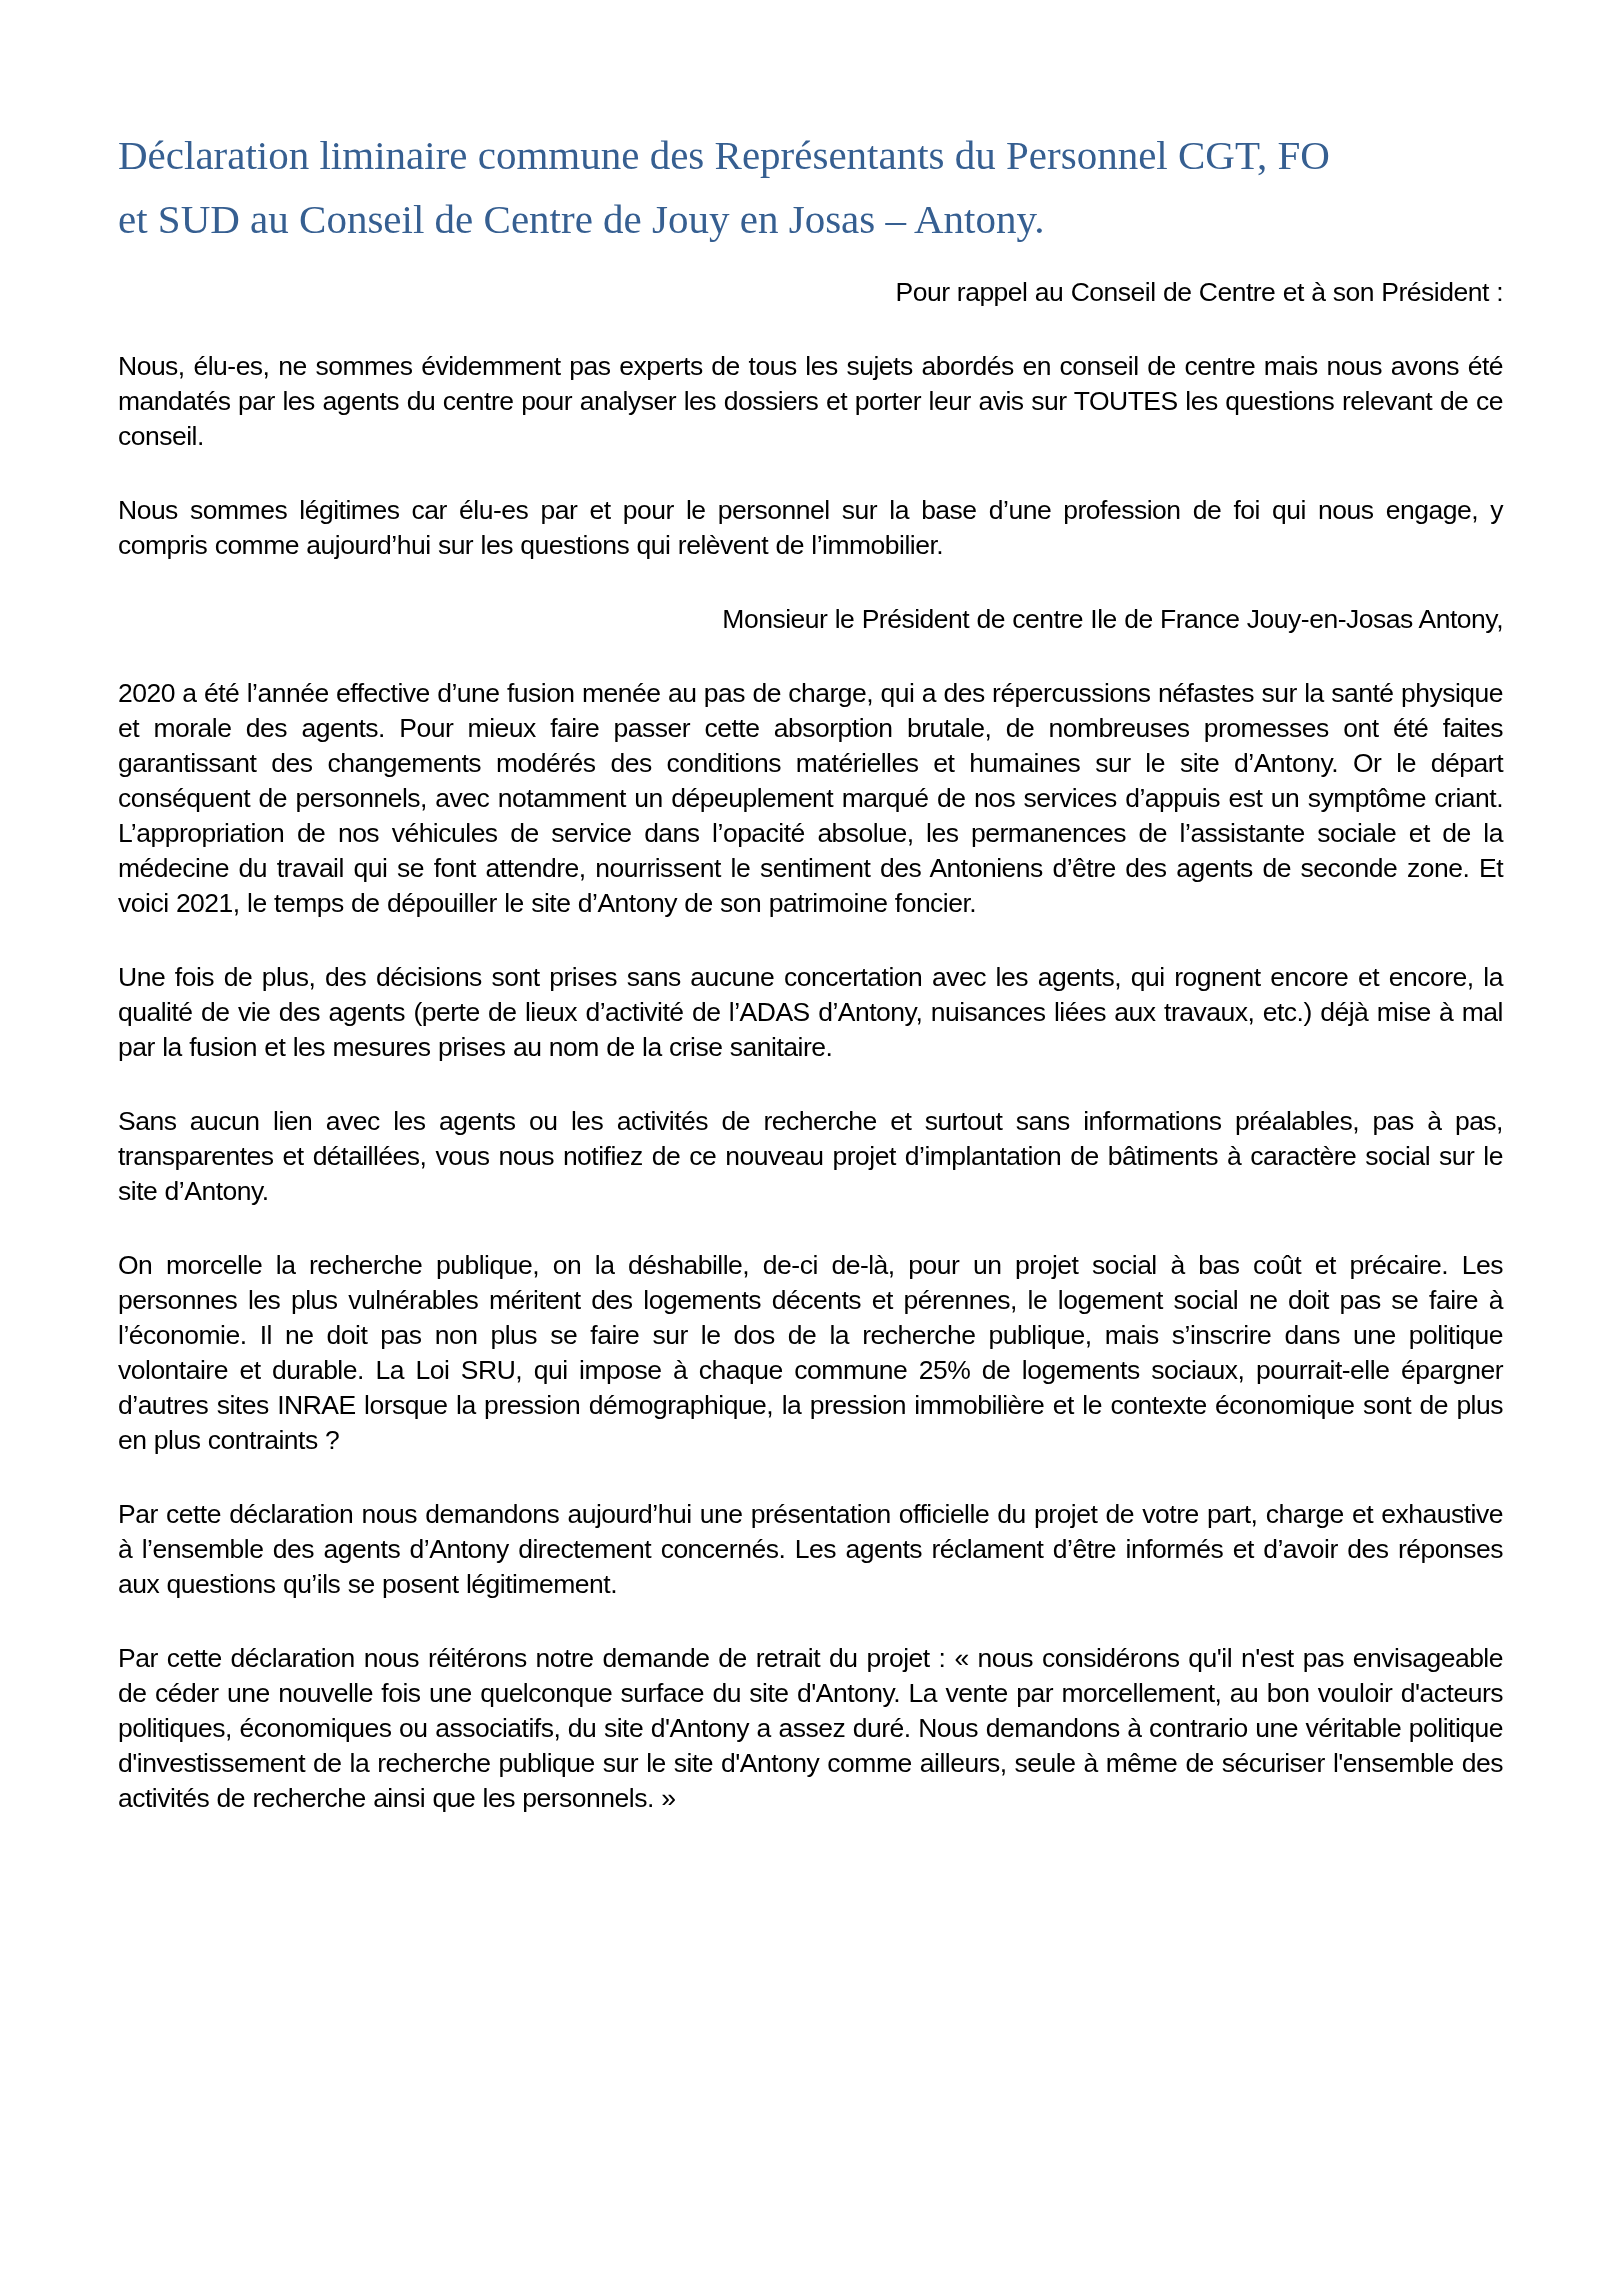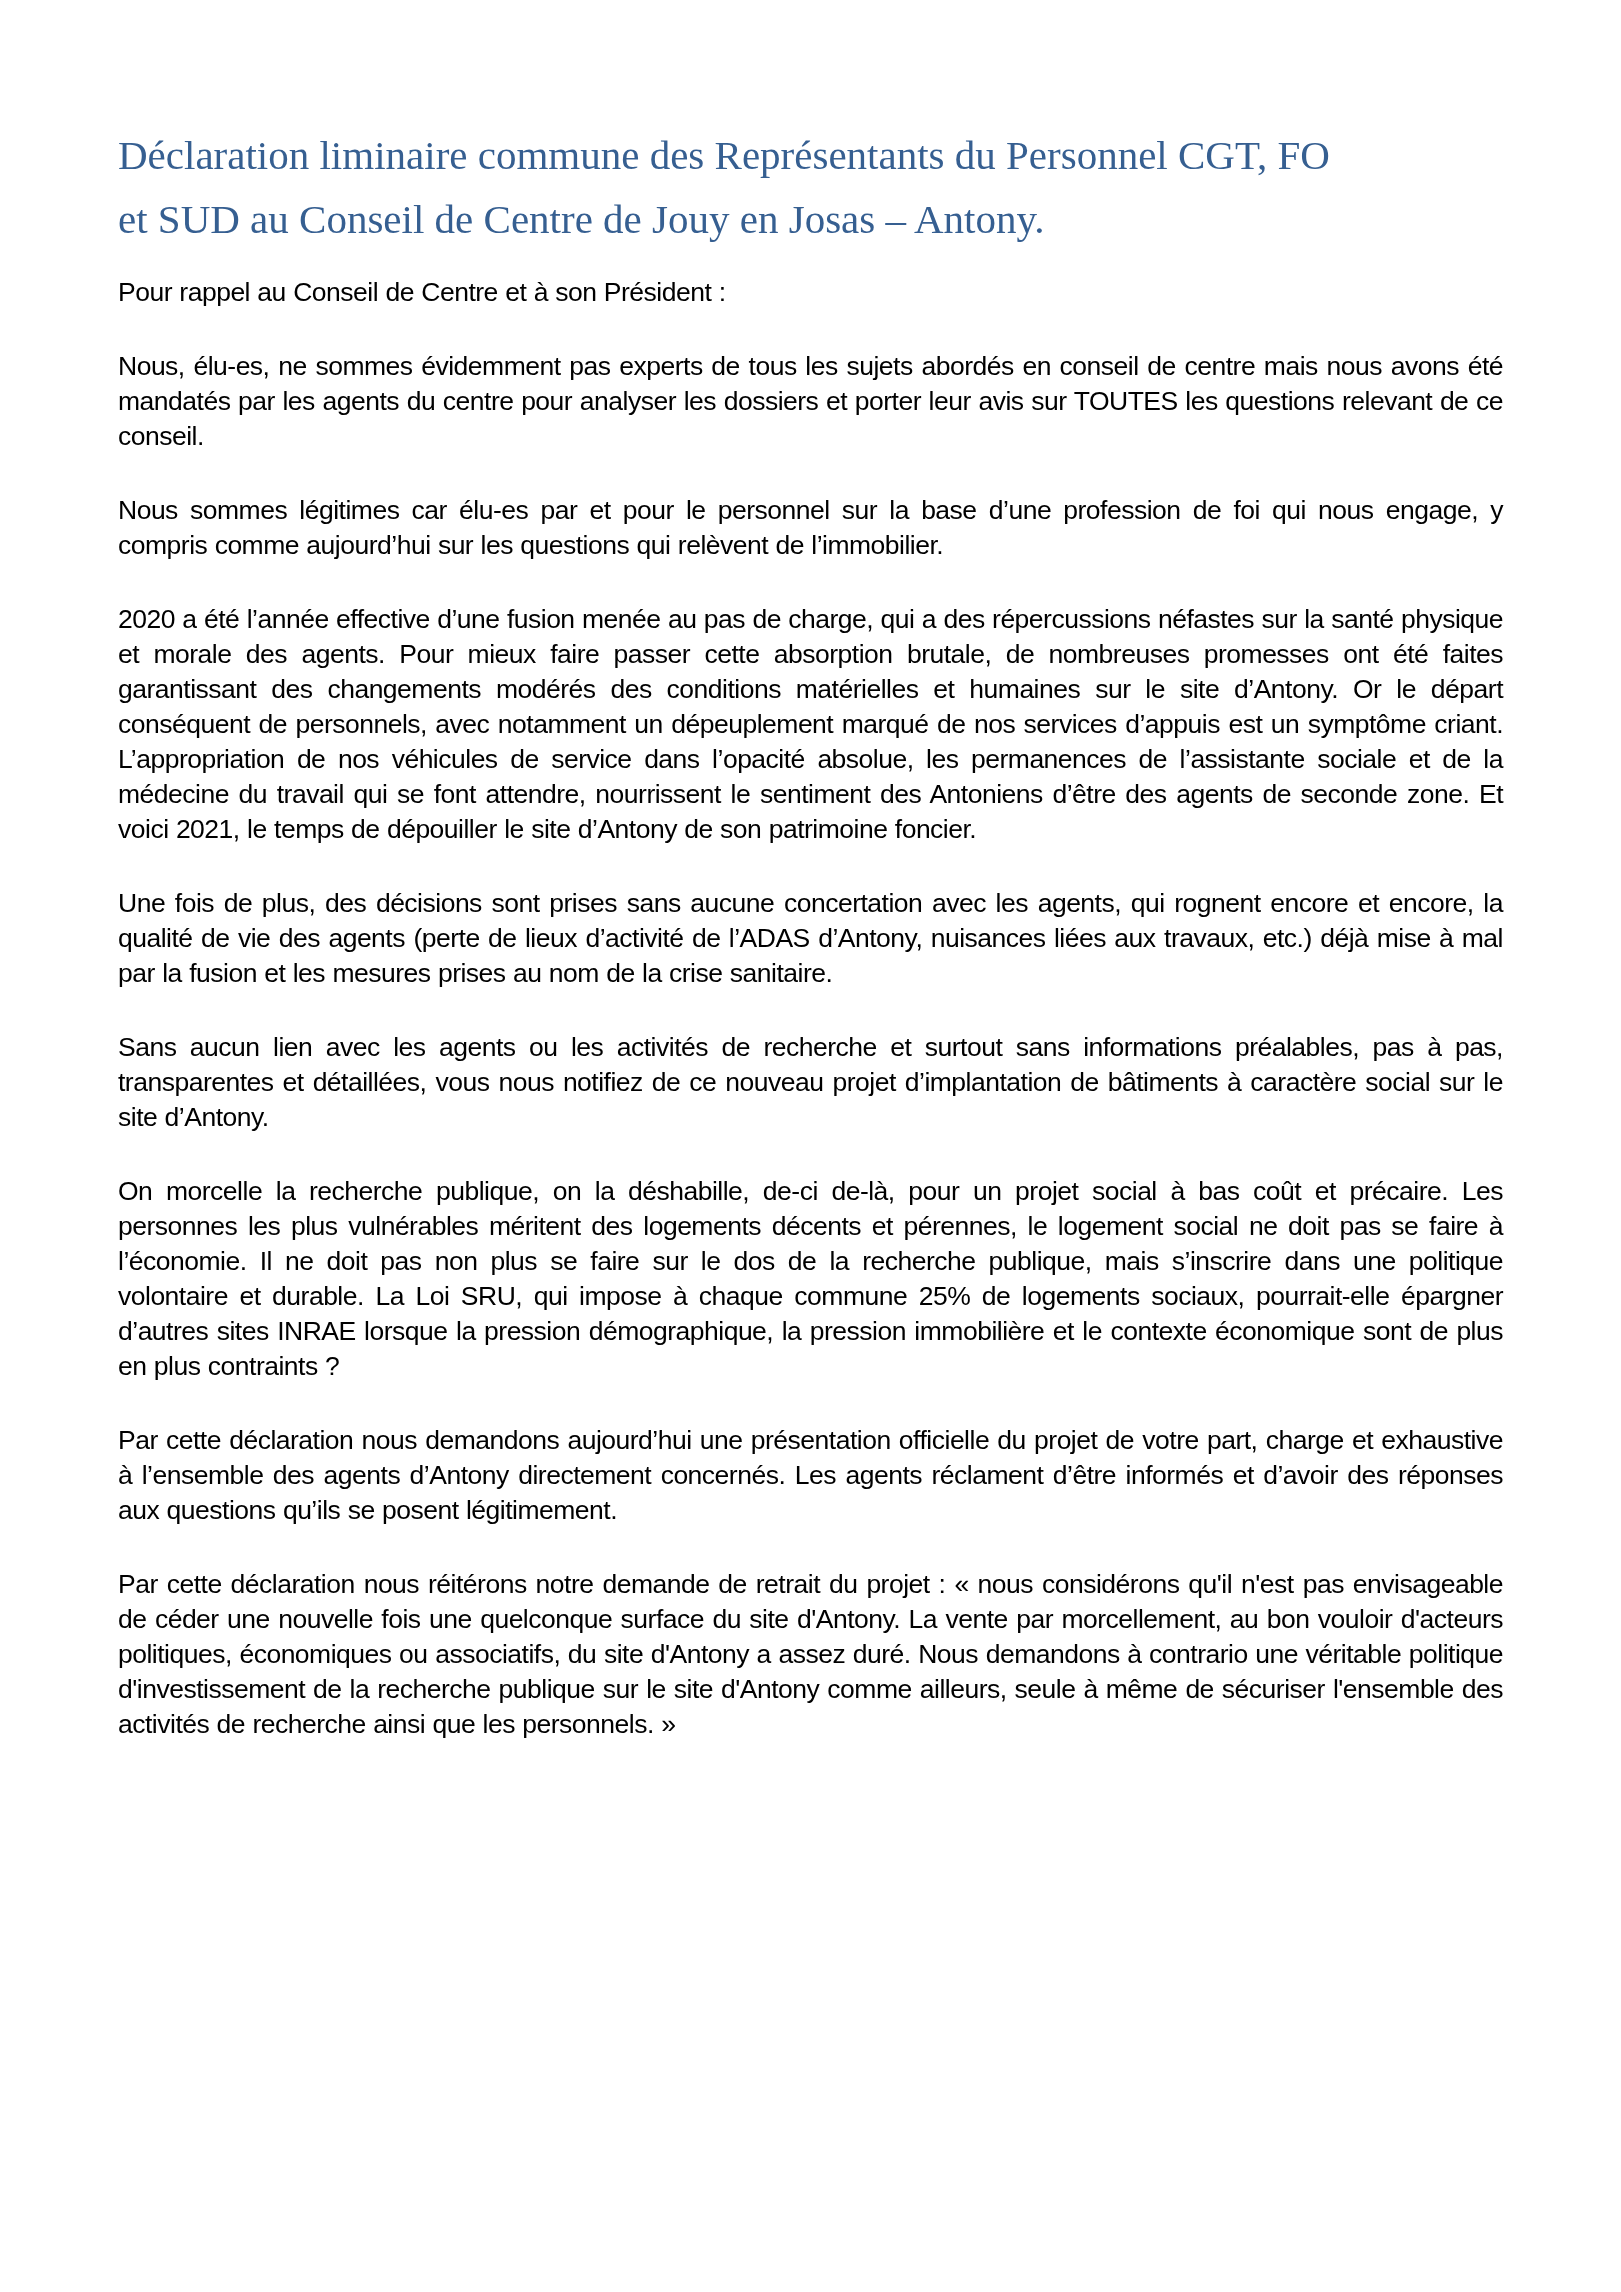--- a/index.html
+++ b/index.html
@@ -31,21 +31,21 @@
   }
   .doc-par {
     font-size: 26.5px;
     line-height: 35px;
     letter-spacing: -0.5px;
     text-align: justify;
     margin: 0 0 39px 0;
     word-spacing: 0.5px;
   }
   .doc-par.single {
-    text-align: left;
+    text-align: right;
   }
   .signature {
     text-align: left;
     padding-left: 6.9px;
     margin-top: 9.8px;
   }
 </style>
 </head>
 <body>
 
@@ -54,20 +54,21 @@
 
     <h1 class="doc-title">Déclaration liminaire commune des Représentants du Personnel CGT, FO
 et SUD au Conseil de Centre de Jouy en Josas – Antony.</h1>
 
     <p class="doc-par single">Pour rappel au Conseil de Centre et à son Président :</p>
 
     <p class="doc-par">Nous, élu-es, ne sommes évidemment pas experts de tous les sujets abordés en conseil de centre mais nous avons été mandatés par les agents du centre pour analyser les dossiers et porter leur avis sur TOUTES les questions relevant de ce conseil.</p>
 
     <p class="doc-par">Nous sommes légitimes car élu-es par et pour le personnel sur la base d’une profession de foi qui nous engage, y compris comme aujourd’hui sur les questions qui relèvent de l’immobilier.</p>
 
+    <p class="doc-par single">Monsieur le Président de centre Ile de France Jouy-en-Josas Antony,</p>
 
 
     <p class="doc-par">2020 a été l’année effective d’une fusion menée au pas de charge, qui a des répercussions néfastes sur la santé physique et morale des agents. Pour mieux faire passer cette absorption brutale, de nombreuses promesses ont été faites garantissant des changements modérés des conditions matérielles et humaines sur le site d’Antony. Or le départ conséquent de personnels, avec notamment un dépeuplement marqué de nos services d’appuis est un symptôme criant. L’appropriation de nos véhicules de service dans l’opacité absolue, les permanences de l’assistante sociale et de la médecine du travail qui se font attendre, nourrissent le sentiment des Antoniens d’être des agents de seconde zone. Et voici 2021, le temps de dépouiller le site d’Antony de son patrimoine foncier.</p>
 
     <p class="doc-par">Une fois de plus, des décisions sont prises sans aucune concertation avec les agents, qui rognent encore et encore, la qualité de vie des agents (perte de lieux d’activité de l’ADAS d’Antony, nuisances liées aux travaux, etc.) déjà mise à mal par la fusion et les mesures prises au nom de la crise sanitaire.</p>
 
     <p class="doc-par">Sans aucun lien avec les agents ou les activités de recherche et surtout sans informations préalables, pas à pas, transparentes et détaillées, vous nous notifiez de ce nouveau projet d’implantation de bâtiments à caractère social sur le site d’Antony.</p>
 
     <p class="doc-par">On morcelle la recherche publique, on la déshabille, de-ci de-là, pour un projet social à bas coût et précaire. Les personnes les plus vulnérables méritent des logements décents et pérennes, le logement social ne doit pas se faire à l’économie. Il ne doit pas non plus se faire sur le dos de la recherche publique, mais s’inscrire dans une politique volontaire et durable. La Loi SRU, qui impose à chaque commune 25% de logements sociaux, pourrait-elle épargner d’autres sites INRAE lorsque la pression démographique, la pression immobilière et le contexte économique sont de plus en plus contraints ?</p>
 

